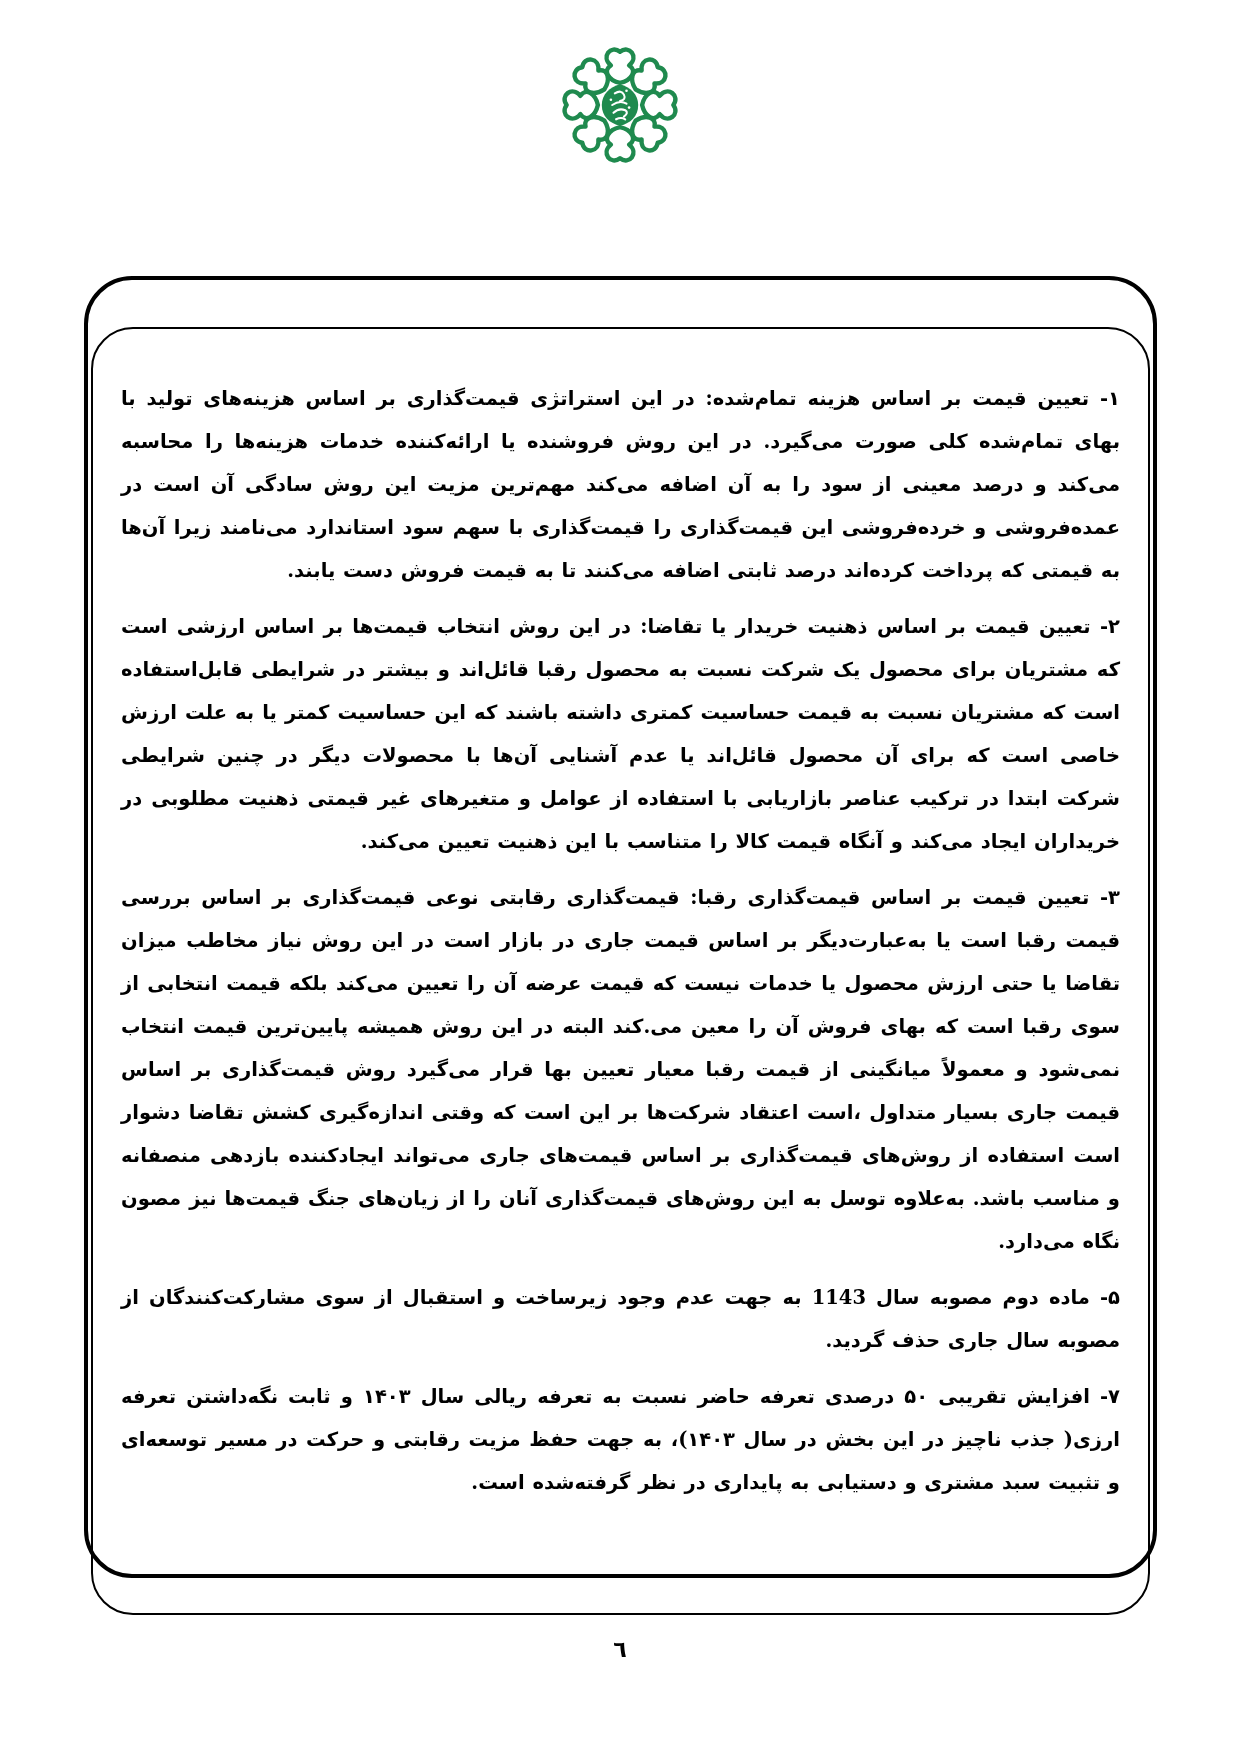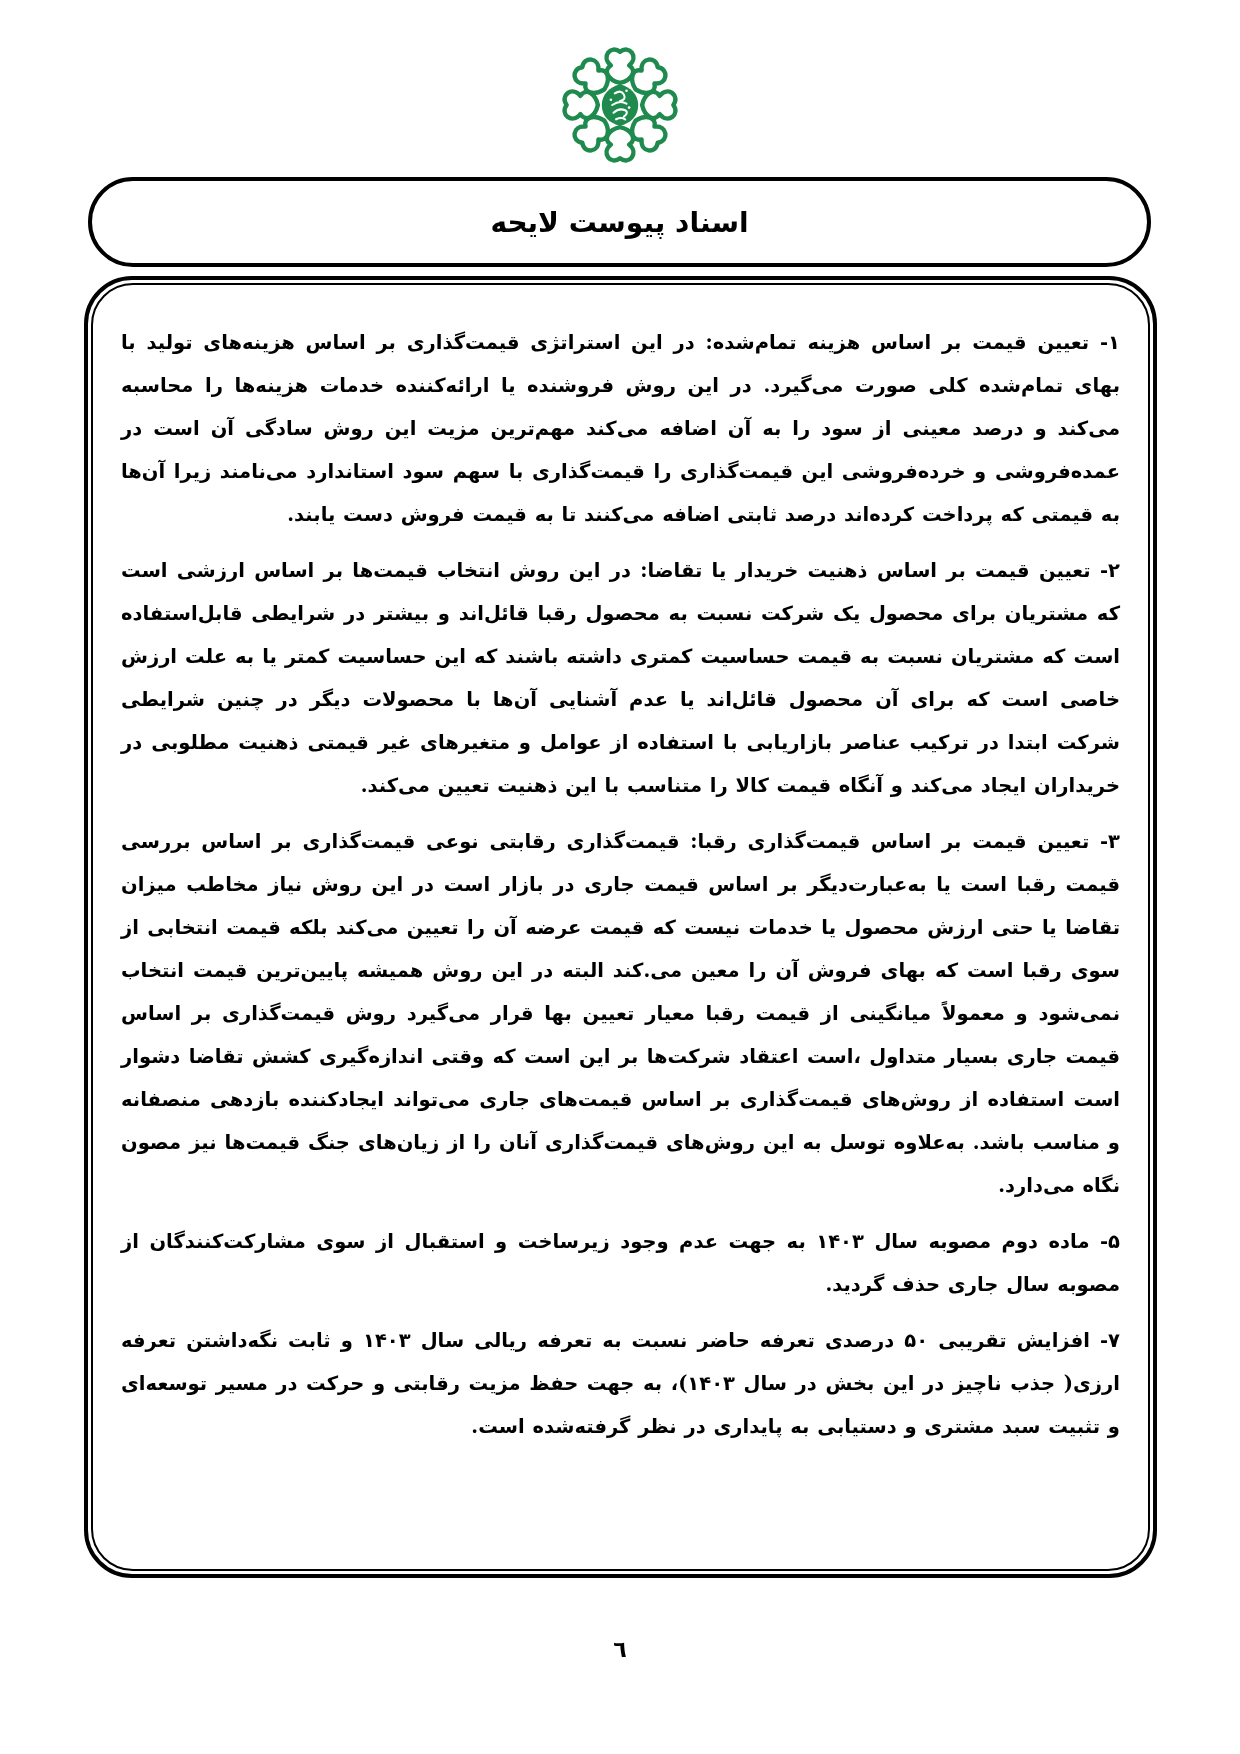--- a/index.html
+++ b/index.html
@@ -43,23 +43,24 @@
     width: 1073px; height: 1302px;
     border: 4px solid #000;
     border-radius: 48px;
     padding: 3px;
     background: #fff;
   }
   .main-box-inner {
     width: 100%; height: 100%;
     border: 2px solid #000;
     border-radius: 42px;
-    padding: 36px 28px 20px 28px;
+    padding: 48px 28px 20px 28px;
     direction: rtl;
     overflow: hidden;
+    margin-top: 44px;
   }
   .para {
     margin: 0 0 13px 0;
     font-size: 19.5px;
     font-weight: bold;
     line-height: 43px;
     text-align: justify;
     text-justify: inter-word;
     word-spacing: 1px;
   }
@@ -98,29 +99,26 @@
         <path d="M47,61 q4,-2 7,0"></path>
       </g>
       <g fill="#ffffff">
         <circle cx="55" cy="39" r="1"></circle>
         <circle cx="43" cy="46" r="1"></circle>
         <circle cx="57" cy="52" r="1"></circle>
       </g>
     </svg>
   </div>
 
-  <div class="banner">
-    <div class="banner-title">اسناد پیوست لایحه</div>
-  </div>
 
   <div class="main-box-outer">
     <div class="main-box-inner">
       <p class="para">۱- تعیین قیمت بر اساس هزینه تمام‌شده: در این استراتژی قیمت‌گذاری بر اساس هزینه‌های تولید با بهای تمام‌شده کلی صورت می‌گیرد. در این روش فروشنده یا ارائه‌کننده خدمات هزینه‌ها را محاسبه می‌کند و درصد معینی از سود را به آن اضافه می‌کند مهم‌ترین مزیت این روش سادگی آن است در عمده‌فروشی و خرده‌فروشی این قیمت‌گذاری را قیمت‌گذاری با سهم سود استاندارد می‌نامند زیرا آن‌ها به قیمتی که پرداخت کرده‌اند درصد ثابتی اضافه می‌کنند تا به قیمت فروش دست یابند.</p>
       <p class="para">۲- تعیین قیمت بر اساس ذهنیت خریدار یا تقاضا: در این روش انتخاب قیمت‌ها بر اساس ارزشی است که مشتریان برای محصول یک شرکت نسبت به محصول رقبا قائل‌اند و بیشتر در شرایطی قابل‌استفاده است که مشتریان نسبت به قیمت حساسیت کمتری داشته باشند که این حساسیت کمتر یا به علت ارزش خاصی است که برای آن محصول قائل‌اند یا عدم آشنایی آن‌ها با محصولات دیگر در چنین شرایطی شرکت ابتدا در ترکیب عناصر بازاریابی با استفاده از عوامل و متغیرهای غیر قیمتی ذهنیت مطلوبی در خریداران ایجاد می‌کند و آنگاه قیمت کالا را متناسب با این ذهنیت تعیین می‌کند.</p>
       <p class="para">۳- تعیین قیمت بر اساس قیمت‌گذاری رقبا: قیمت‌گذاری رقابتی نوعی قیمت‌گذاری بر اساس بررسی قیمت رقبا است یا به‌عبارت‌دیگر بر اساس قیمت جاری در بازار است در این روش نیاز مخاطب میزان تقاضا یا حتی ارزش محصول یا خدمات نیست که قیمت عرضه آن را تعیین می‌کند بلکه قیمت انتخابی از سوی رقبا است که بهای فروش آن را معین می.کند البته در این روش همیشه پایین‌ترین قیمت انتخاب نمی‌شود و معمولاً میانگینی از قیمت رقبا معیار تعیین بها قرار می‌گیرد روش قیمت‌گذاری بر اساس قیمت جاری بسیار متداول ،است اعتقاد شرکت‌ها بر این است که وقتی اندازه‌گیری کشش تقاضا دشوار است استفاده از روش‌های قیمت‌گذاری بر اساس قیمت‌های جاری می‌تواند ایجادکننده بازدهی منصفانه و مناسب باشد. به‌علاوه توسل به این روش‌های قیمت‌گذاری آنان را از زیان‌های جنگ قیمت‌ها نیز مصون نگاه می‌دارد.</p>
-      <p class="para">۵- ماده دوم مصوبه سال ۱۴۰۳ به جهت عدم وجود زیرساخت و استقبال از سوی مشارکت‌کنندگان از مصوبه سال جاری حذف گردید.</p>
+      <p class="para">۵- ماده دوم مصوبه سال 1143 به جهت عدم وجود زیرساخت و استقبال از سوی مشارکت‌کنندگان از مصوبه سال جاری حذف گردید.</p>
       <p class="para">۷- افزایش تقریبی ۵۰ درصدی تعرفه حاضر نسبت به تعرفه ریالی سال ۱۴۰۳ و ثابت نگه‌داشتن تعرفه ارزی( جذب ناچیز در این بخش در سال ۱۴۰۳)، به جهت حفظ مزیت رقابتی و حرکت در مسیر توسعه‌ای و تثبیت سبد مشتری و دستیابی به پایداری در نظر گرفته‌شده است.</p>
     </div>
   </div>
 
   <div class="page-number">٦</div>
 
 </div>
 
 </body></html>

